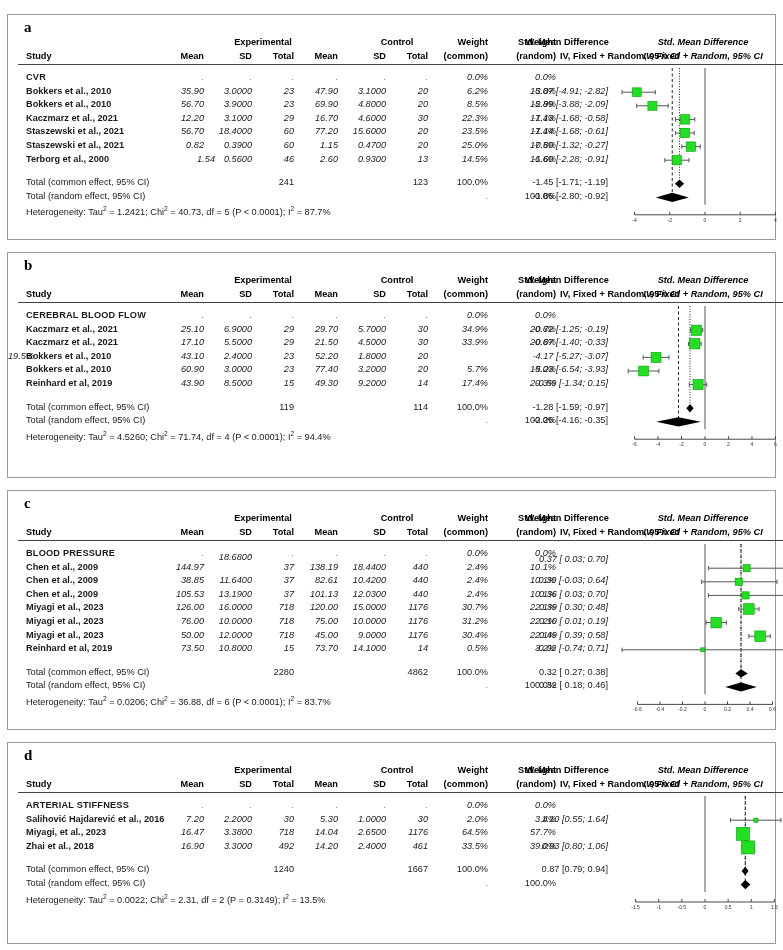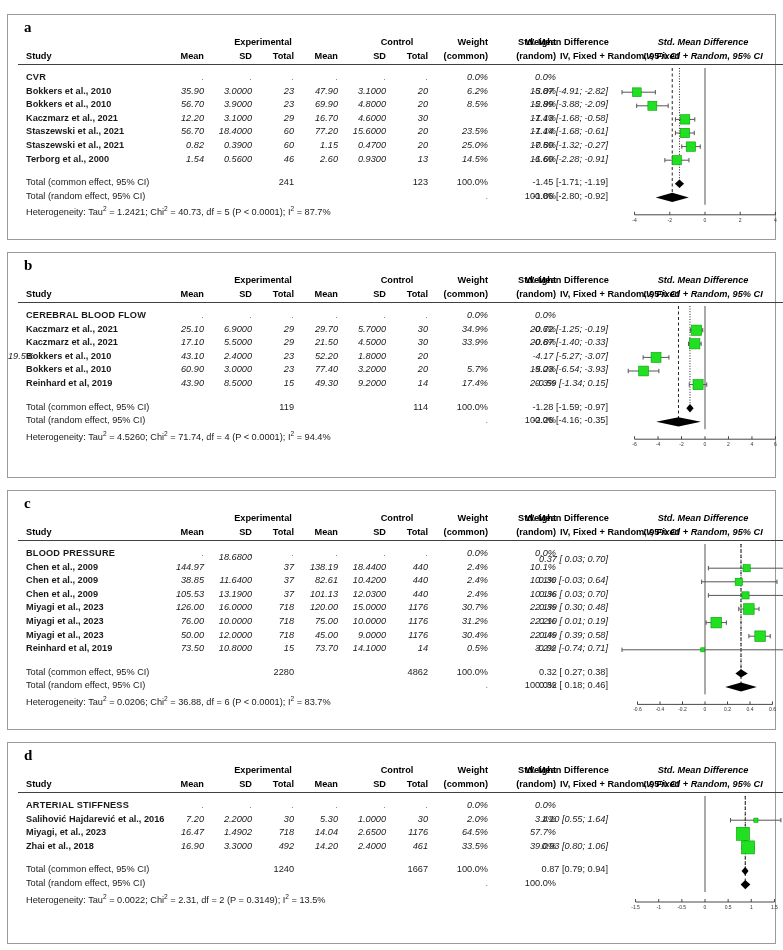--- a/index.html
+++ b/index.html
@@ -97,20 +97,21 @@
         <div class="cell num" style="top: 84.2px; left: 0px; width: 480px; text-align: right;">8.5%</div>
         <div class="cell num" style="top: 84.2px; left: 0px; width: 548px; text-align: right;">15.8%</div>
         <div class="cell num" style="top: 84.2px; left: 0px; width: 600px; text-align: right;">-2.99 [-3.88; -2.09]</div>
         <div class="cell study" style="left: 18px; top: 97.8px;">Kaczmarz et al., 2021</div>
         <div class="cell num" style="top: 97.8px; left: 0px; width: 196px; text-align: right;">12.20</div>
         <div class="cell num" style="top: 97.8px; left: 0px; width: 244px; text-align: right;">3.1000</div>
         <div class="cell num" style="top: 97.8px; left: 0px; width: 286px; text-align: right;">29</div>
         <div class="cell num" style="top: 97.8px; left: 0px; width: 330px; text-align: right;">16.70</div>
         <div class="cell num" style="top: 97.8px; left: 0px; width: 378px; text-align: right;">4.6000</div>
         <div class="cell num" style="top: 97.8px; left: 0px; width: 420px; text-align: right;">30</div>
+        <div class="cell num" style="top: 97.8px; left: 0px; width: 480px; text-align: right;">22.3%</div>
         <div class="cell num" style="top: 97.8px; left: 0px; width: 548px; text-align: right;">17.4%</div>
         <div class="cell num" style="top: 97.8px; left: 0px; width: 600px; text-align: right;">-1.13 [-1.68; -0.58]</div>
         <div class="cell study" style="left: 18px; top: 111.4px;">Staszewski et al., 2021</div>
         <div class="cell num" style="top: 111.4px; left: 0px; width: 196px; text-align: right;">56.70</div>
         <div class="cell num" style="top: 111.4px; left: 0px; width: 244px; text-align: right;">18.4000</div>
         <div class="cell num" style="top: 111.4px; left: 0px; width: 286px; text-align: right;">60</div>
         <div class="cell num" style="top: 111.4px; left: 0px; width: 330px; text-align: right;">77.20</div>
         <div class="cell num" style="top: 111.4px; left: 0px; width: 378px; text-align: right;">15.6000</div>
         <div class="cell num" style="top: 111.4px; left: 0px; width: 420px; text-align: right;">20</div>
         <div class="cell num" style="top: 111.4px; left: 0px; width: 480px; text-align: right;">23.5%</div>
@@ -120,21 +121,21 @@
         <div class="cell num" style="top: 125px; left: 0px; width: 196px; text-align: right;">0.82</div>
         <div class="cell num" style="top: 125px; left: 0px; width: 244px; text-align: right;">0.3900</div>
         <div class="cell num" style="top: 125px; left: 0px; width: 286px; text-align: right;">60</div>
         <div class="cell num" style="top: 125px; left: 0px; width: 330px; text-align: right;">1.15</div>
         <div class="cell num" style="top: 125px; left: 0px; width: 378px; text-align: right;">0.4700</div>
         <div class="cell num" style="top: 125px; left: 0px; width: 420px; text-align: right;">20</div>
         <div class="cell num" style="top: 125px; left: 0px; width: 480px; text-align: right;">25.0%</div>
         <div class="cell num" style="top: 125px; left: 0px; width: 548px; text-align: right;">17.5%</div>
         <div class="cell num" style="top: 125px; left: 0px; width: 600px; text-align: right;">-0.80 [-1.32; -0.27]</div>
         <div class="cell study" style="left: 18px; top: 138.6px;">Terborg et al., 2000</div>
-        <div class="cell num" style="top: 138.6px; left: 0px; width: 196px; text-align: right;">1.54</div>
+        <div class="cell num" style="top: 138.6px; left: 11px; width: 196px; text-align: right;">1.54</div>
         <div class="cell num" style="top: 138.6px; left: 0px; width: 244px; text-align: right;">0.5600</div>
         <div class="cell num" style="top: 138.6px; left: 0px; width: 286px; text-align: right;">46</div>
         <div class="cell num" style="top: 138.6px; left: 0px; width: 330px; text-align: right;">2.60</div>
         <div class="cell num" style="top: 138.6px; left: 0px; width: 378px; text-align: right;">0.9300</div>
         <div class="cell num" style="top: 138.6px; left: 0px; width: 420px; text-align: right;">13</div>
         <div class="cell num" style="top: 138.6px; left: 0px; width: 480px; text-align: right;">14.5%</div>
         <div class="cell num" style="top: 138.6px; left: 0px; width: 548px; text-align: right;">16.6%</div>
         <div class="cell num" style="top: 138.6px; left: 0px; width: 600px; text-align: right;">-1.60 [-2.28; -0.91]</div>
         <div class="cell" style="left: 18px; top: 162.2px;">Total (common effect, 95% CI)</div>
         <div class="cell plain" style="top: 162.2px; left: 0px; width: 286px; text-align: right;">241</div>
@@ -526,21 +527,21 @@
         <div class="cell num" style="top: 70.6px; left: 0px; width: 244px; text-align: right;">2.2000</div>
         <div class="cell num" style="top: 70.6px; left: 0px; width: 286px; text-align: right;">30</div>
         <div class="cell num" style="top: 70.6px; left: 0px; width: 330px; text-align: right;">5.30</div>
         <div class="cell num" style="top: 70.6px; left: 0px; width: 378px; text-align: right;">1.0000</div>
         <div class="cell num" style="top: 70.6px; left: 0px; width: 420px; text-align: right;">30</div>
         <div class="cell num" style="top: 70.6px; left: 0px; width: 480px; text-align: right;">2.0%</div>
         <div class="cell num" style="top: 70.6px; left: 0px; width: 548px; text-align: right;">3.4%</div>
         <div class="cell num" style="top: 70.6px; left: 0px; width: 600px; text-align: right;">1.10 [0.55; 1.64]</div>
         <div class="cell study" style="left: 18px; top: 84.2px;">Miyagi, et al., 2023</div>
         <div class="cell num" style="top: 84.2px; left: 0px; width: 196px; text-align: right;">16.47</div>
-        <div class="cell num" style="top: 84.2px; left: 0px; width: 244px; text-align: right;">1.4902</div>
+        <div class="cell num" style="top: 84.2px; left: 0px; width: 244px; text-align: right;">3.3800</div>
         <div class="cell num" style="top: 84.2px; left: 0px; width: 286px; text-align: right;">718</div>
         <div class="cell num" style="top: 84.2px; left: 0px; width: 330px; text-align: right;">14.04</div>
         <div class="cell num" style="top: 84.2px; left: 0px; width: 378px; text-align: right;">2.6500</div>
         <div class="cell num" style="top: 84.2px; left: 0px; width: 420px; text-align: right;">1176</div>
         <div class="cell num" style="top: 84.2px; left: 0px; width: 480px; text-align: right;">64.5%</div>
         <div class="cell num" style="top: 84.2px; left: 0px; width: 548px; text-align: right;">57.7%</div>
         <div class="cell study" style="left: 18px; top: 97.8px;">Zhai et al., 2018</div>
         <div class="cell num" style="top: 97.8px; left: 0px; width: 196px; text-align: right;">16.90</div>
         <div class="cell num" style="top: 97.8px; left: 0px; width: 244px; text-align: right;">3.3000</div>
         <div class="cell num" style="top: 97.8px; left: 0px; width: 286px; text-align: right;">492</div>

